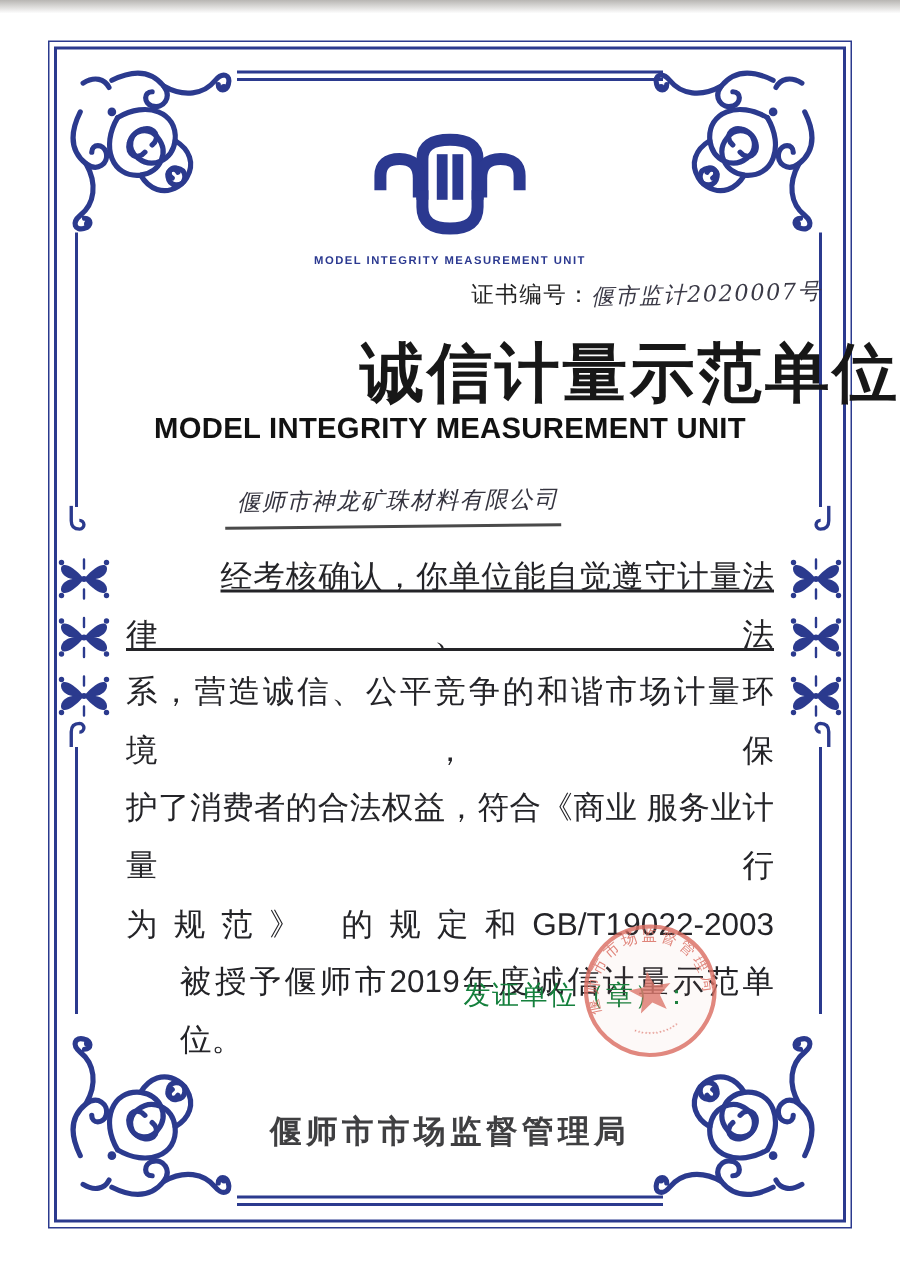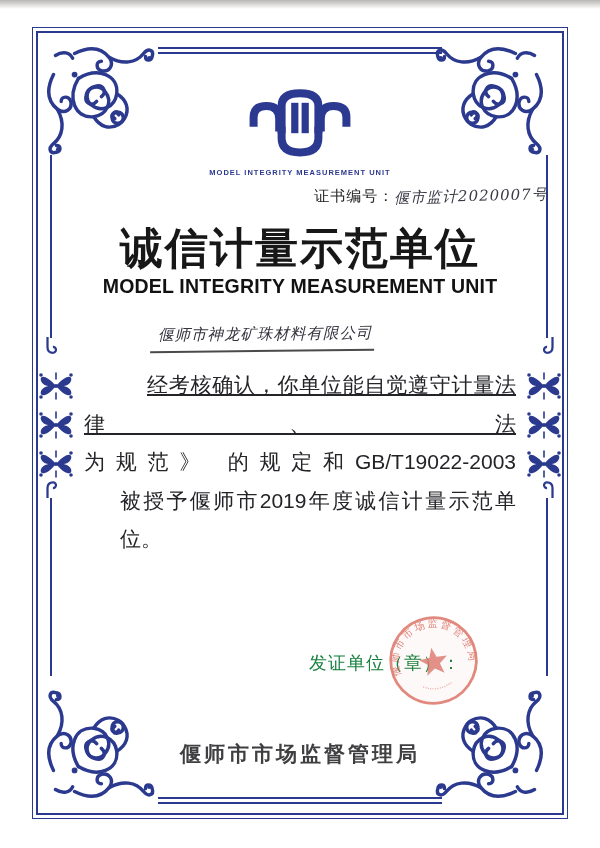--- a/index.html
+++ b/index.html
@@ -50,21 +50,21 @@
     color:#2b3990; }
 
   
   .cert-no { position:absolute; top:187px; right:52px; font-size:15px; color:#222;
     white-space:nowrap; }
   .cert-no .label { font-family:Liberation Serif, serif; letter-spacing:1px; }
   .cert-no .value { display:inline-block; font-family:"DejaVu Serif", serif; font-style:italic;
     color:#3a3946; transform:rotate(-1.5deg); letter-spacing:1px; }
 
   
-  .title { position:absolute; top:220px; left:0; width:600px; text-align:center;
+  .title { position:absolute; top:220px; left:0; width:600px; text-align:right;
     font-family:"DejaVu Serif", serif; font-weight:900; font-size:43px; letter-spacing:2px;
     color:#171717; }
   .subtitle { position:absolute; top:275px; left:0; width:600px; text-align:center;
     font-weight:800; font-size:19.5px; color:#121212; letter-spacing:0.2px; }
 
   
   .awardee { position:absolute; top:322px; left:150px; width:224px;
     border-bottom:2px solid #4a4a4a; padding:2px 4px 5px 8px;
     font-family:"DejaVu Serif", serif; font-style:italic; font-size:15.5px; color:#35343f;
     letter-spacing:1px; transform:rotate(-0.6deg); white-space:nowrap; }
@@ -207,20 +207,22 @@
   <span class="label">证书编号：</span><span class="value">偃市监计2020007号</span>
 </div>
 
 <div class="title">诚信计量示范单位</div>
 <div class="subtitle">MODEL INTEGRITY MEASUREMENT UNIT</div>
 
 <div class="awardee">偃师市神龙矿珠材料有限公司</div>
 
 <div class="body-text">
   <div class="body-line first">经考核确认，你单位能自觉遵守计量法律、法</div>
+  <div class="body-line">系，营造诚信、公平竞争的和谐市场计量环境，保</div>
+  <div class="body-line">护了消费者的合法权益，符合《商业 服务业计量行</div>
   <div class="body-line">为规范》 的规定和GB/T19022-2003</div>
   <div class="body-line last">被授予偃师市2019年度诚信计量示范单位。</div>
 </div>
 
 <div class="issuer-line">发证单位（章）：</div>
 
 <svg class="seal" viewBox="0 0 100 100">
   <defs>
     <path id="sealTopArc" d="M 14,64 A 38,38 0 1 1 86,64" fill="none"></path>
     <path id="sealBotArc" d="M 24,70 A 33,33 0 0 0 76,70" fill="none"></path>

